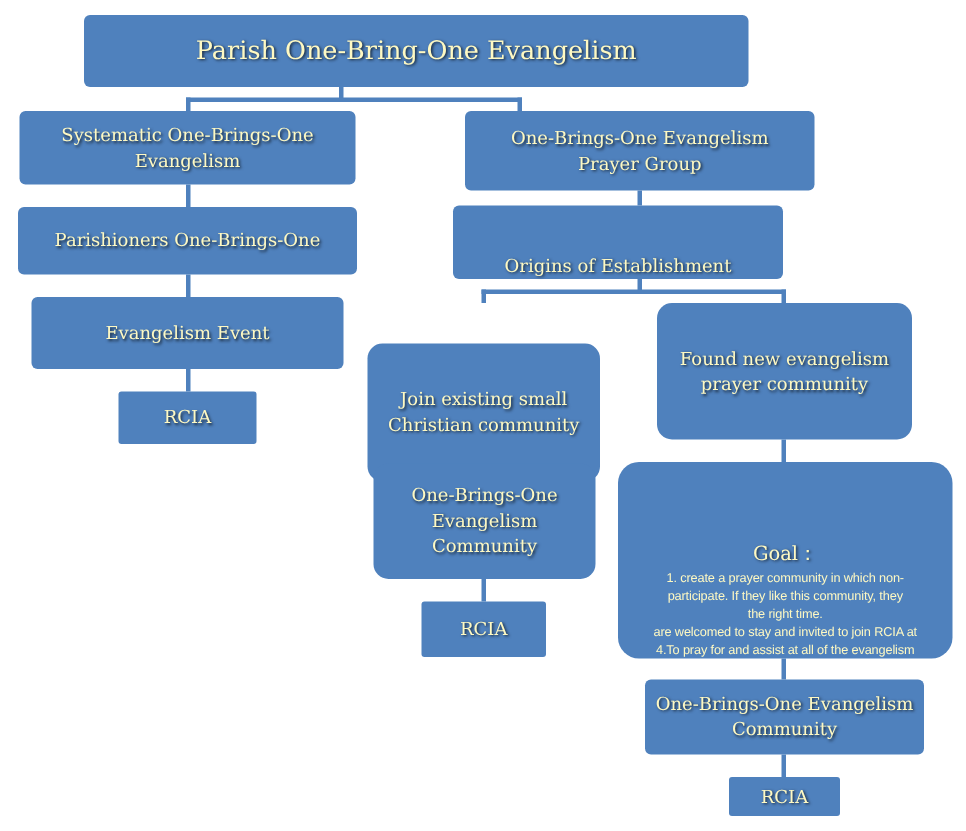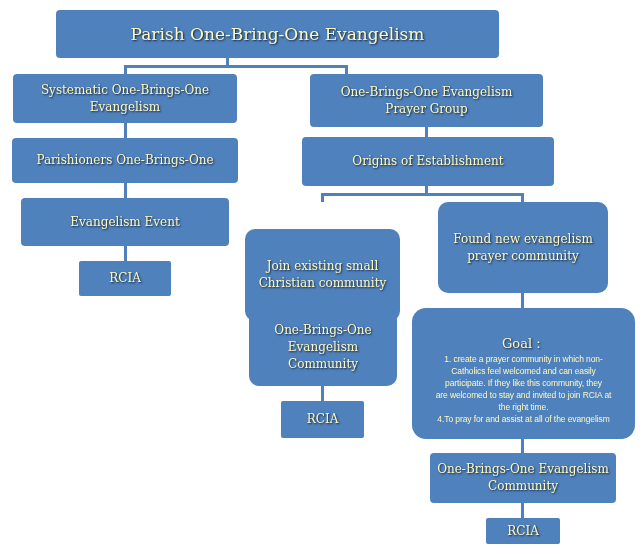--- a/index.html
+++ b/index.html
@@ -39,21 +39,21 @@
     .node.title {
       font-size: 17px;
       line-height: 22px;
     }
     .line {
       position: absolute;
       background: #4f81bd;
     }
     .goal-box {
       flex-direction: column;
-      justify-content: center;
+      justify-content: flex-end;
       padding: 12px 6px 0 6px;
     }
     .goal-title {
       font-family: "DejaVu Serif", "Liberation Serif", serif;
       font-size: 13px;
       line-height: 17px;
       margin-bottom: 1px;
     }
     .goal-text {
       font-family: "Liberation Sans", "DejaVu Sans", sans-serif;
@@ -102,45 +102,44 @@
 <div class="node" style="left:21px;top:198px;width:208px;height:48px;">
   <span>Evangelism Event</span>
 </div>
 <div class="node" style="left:79px;top:261px;width:92px;height:35px;border-radius:2px;">
   <span>RCIA</span>
 </div>
 
 <div class="node" style="left:310px;top:74px;width:233px;height:53px;padding:16px 30px;">
   <span>One-Brings-One Evangelism Prayer Group</span>
 </div>
-<div class="node" style="left:302px;top:137px;width:252px;height:49px;">
+<div class="node" style="left:302px;top:137px;width:220px;height:49px;align-items:flex-end;">
   <span>Origins of Establishment</span>
 </div>
 
 <div class="node round" style="left:245px;top:202px;width:155px;height:92px;padding:0 10px;margin-top:27px;">
   <span>Join existing small Christian community</span>
 </div>
 <div class="node round" style="left:249px;top:309px;width:148px;height:77px;padding:0 16px;">
   <span>One-Brings-One Evangelism Community</span>
 </div>
 <div class="node" style="left:281px;top:401px;width:83px;height:37px;border-radius:2px;">
   <span>RCIA</span>
 </div>
 
 <div class="node round" style="left:438px;top:202px;width:170px;height:91px;padding:0 14px;">
   <span>Found new evangelism prayer community</span>
 </div>
 <div class="node big goal-box" style="left:412px;top:308px;width:223px;height:131px;">
   <div class="goal-title">Goal：</div>
   <div class="goal-text">
     <div>1. create a prayer community in which non-</div>
-    <div>Catholics feel welcomed and can easily</div>
     <div>participate.  If they like this community, they</div>
+    <div>the right time.</div>
     <div>are welcomed to stay and invited to join RCIA at</div>
-    <div>the right time.</div>
     <div>4.To pray for and assist at all of the evangelism</div>
   </div>
 </div>
 <div class="node" style="left:430px;top:453px;width:186px;height:50px;">
   <span>One-Brings-One Evangelism Community</span>
 </div>
 <div class="node" style="left:486px;top:518px;width:74px;height:26px;border-radius:2px;">
   <span>RCIA</span>
 </div>
 

